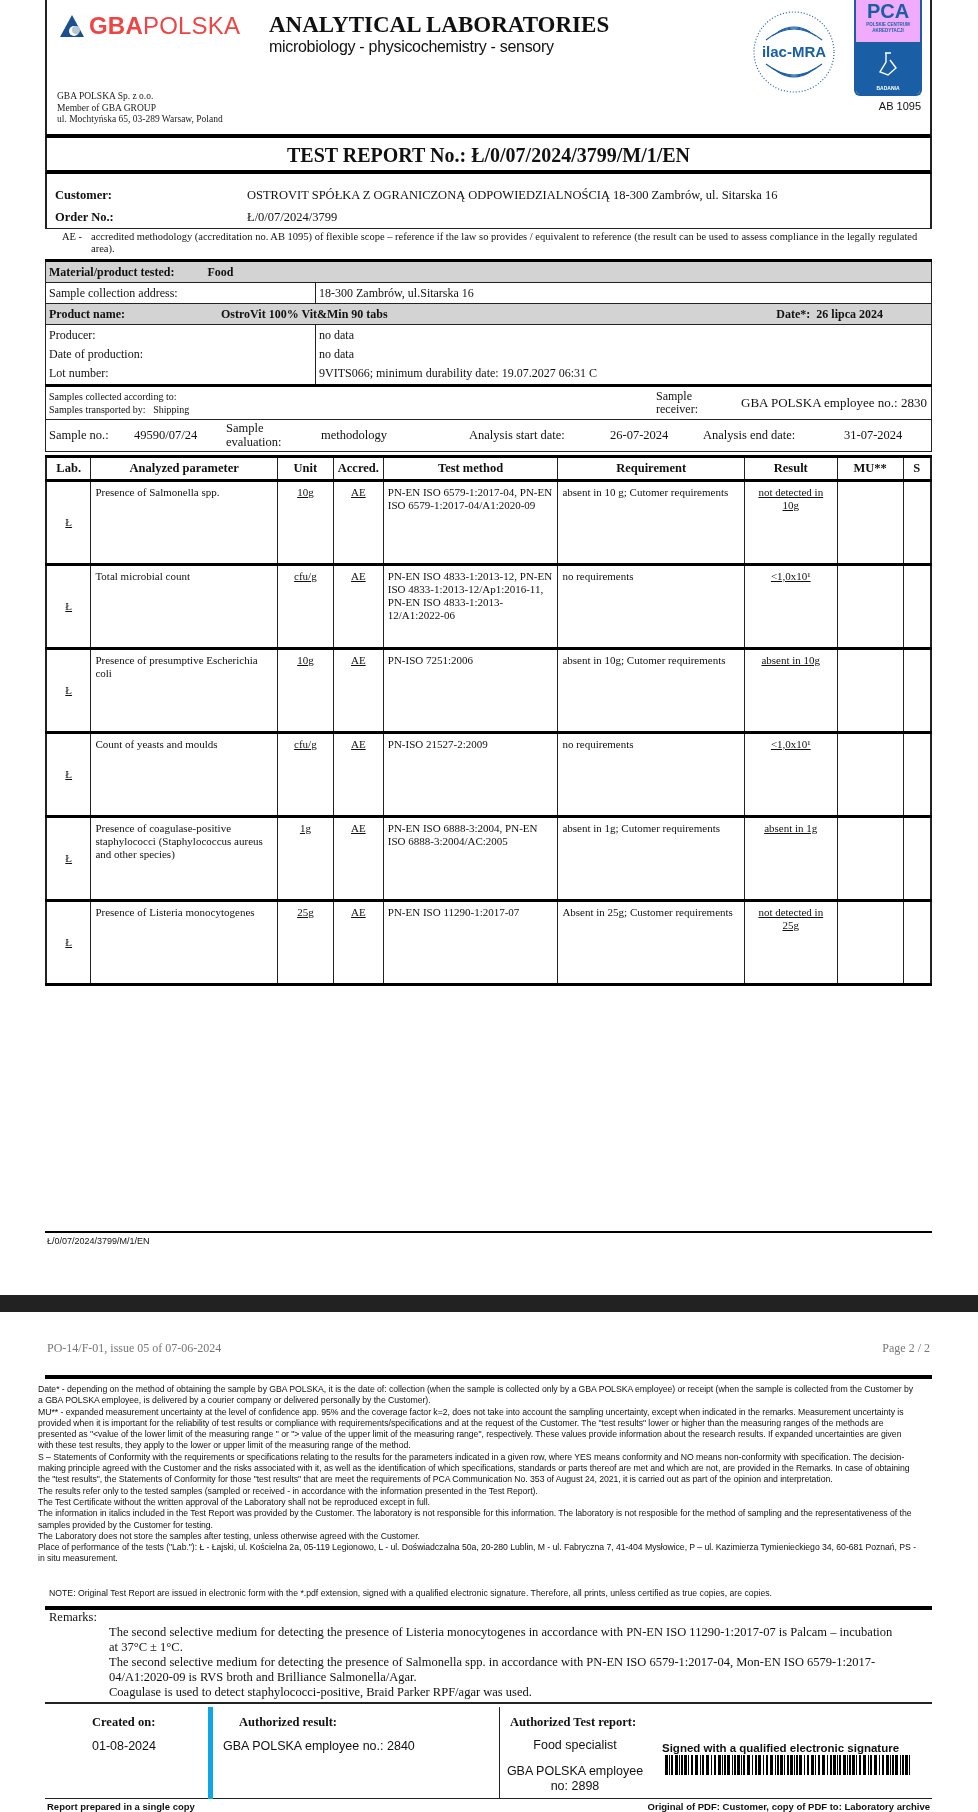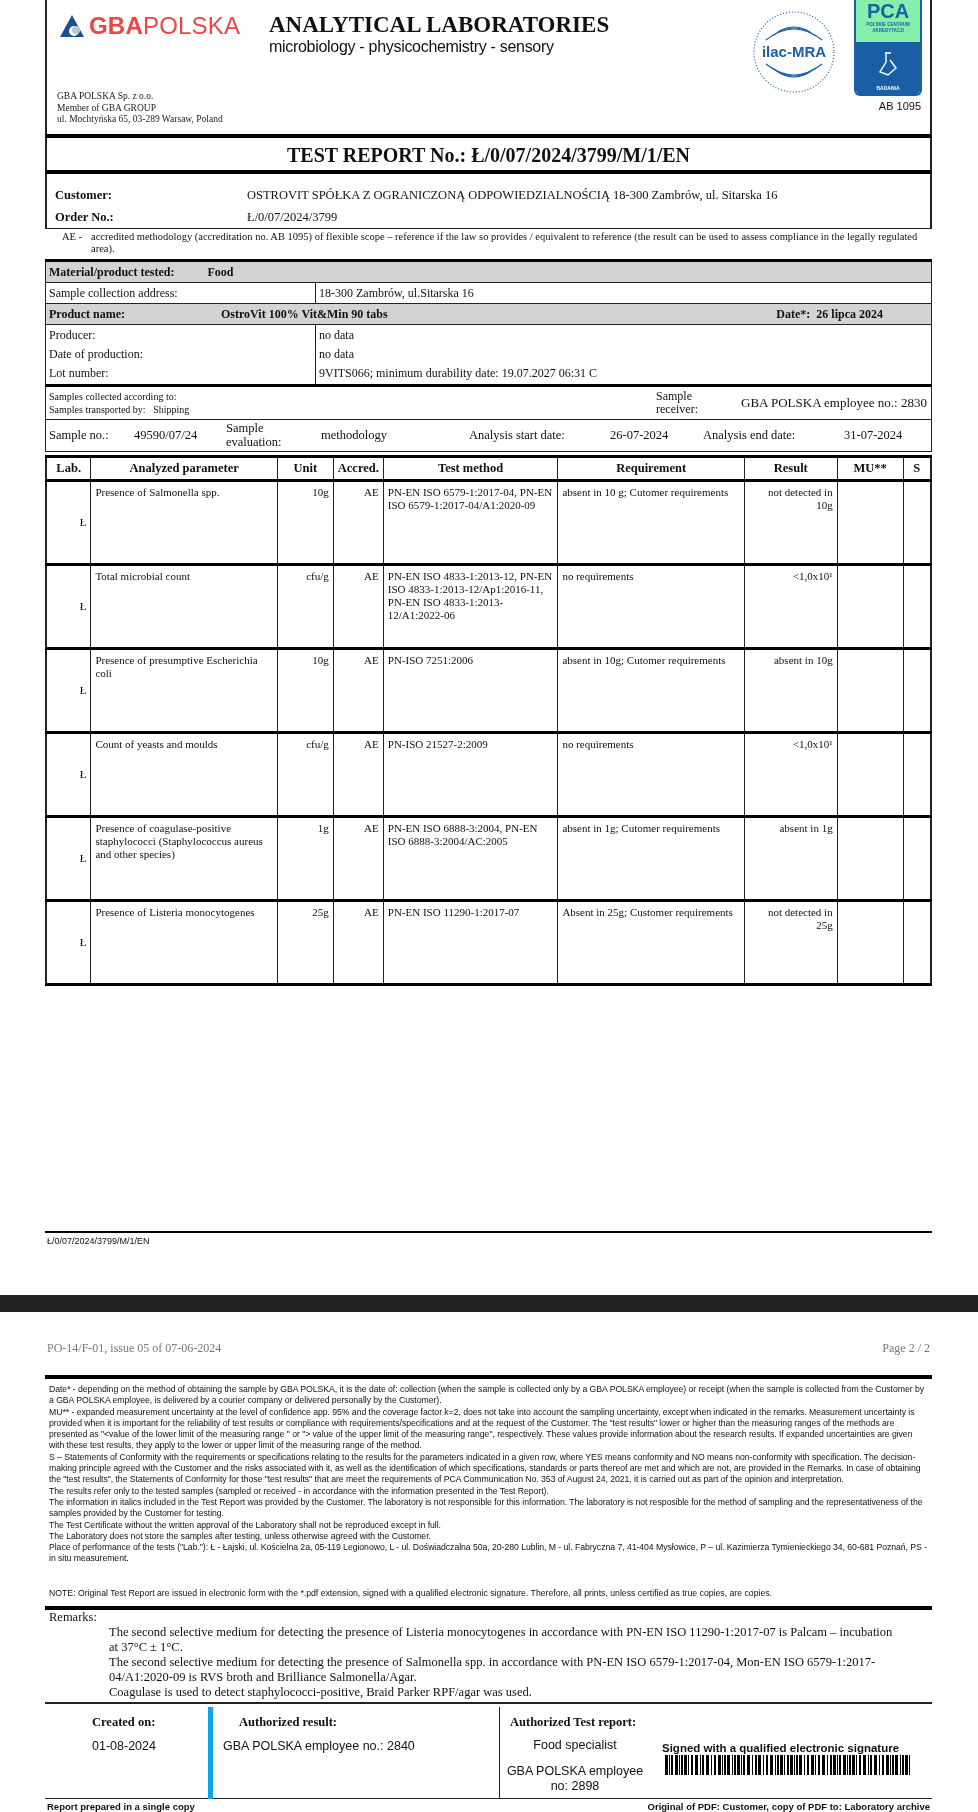--- a/index.html
+++ b/index.html
@@ -14,52 +14,52 @@
   .hdr { position: absolute; left: 45px; top: 0; width: 887px; height: 138px; border-bottom: 4px solid #000; border-left:2px solid #222; border-right:2px solid #222;}
   .logo { position: absolute; left: 12px; top: 12px; display: flex; align-items: center; }
   .logo-tri { width: 26px; height: 24px; position: relative; margin-right: 4px; }
   .logo-text { font-family: "Liberation Sans", sans-serif; font-size: 24px; color: #ef4444; letter-spacing: 0.2px; }
   .logo-text b { font-weight: 700; }
   .lab-title { position: absolute; left: 222px; top: 12px; font-family: "Liberation Serif", serif; font-weight: 700; font-size: 23px; color: #111; }
   .lab-sub { position: absolute; left: 222px; top: 38px; font-family: "Liberation Sans", sans-serif; font-size: 16px; color: #111; letter-spacing: -0.3px; }
   .addr { position: absolute; left: 10px; top: 91px; font-size: 9.5px; line-height: 11.5px; color: #222; }
   .ilac { position: absolute; left: 705px; top: 10px; width: 84px; height: 84px; }
   .pca { position: absolute; left: 807px; top: 0; width: 68px; height: 96px; border: 2px solid #1a5fa6; border-top: none; border-radius: 0 0 6px 6px; overflow: hidden; }
-  .pca-top { height: 42px; background: #86efac; text-align: center; }
+  .pca-top { height: 42px; background: #f0abfc; text-align: center; }
   .pca-logo { font-family: "Liberation Sans", sans-serif; font-weight: 700; font-size: 20px; color: #1a5fa6; line-height: 22px; }
   .pca-small { font-family: "Liberation Sans", sans-serif; font-size: 4.5px; color: #1a5fa6; font-weight: 700; line-height: 5.5px; }
   .pca-bottom { height: 54px; background: #1a5fa6; color: #fff; text-align: center; position: relative; }
   .pca-bad { position: absolute; bottom: 5px; left: 0; width: 100%; font-family: "Liberation Sans", sans-serif; font-size: 5px; font-weight: 700; }
   .ab { position: absolute; left: 810px; top: 100px; width: 64px; text-align: right; font-family: "Liberation Sans", sans-serif; font-size: 11px; }
 
   .title-row { position: absolute; left: 45px; top: 138px; width: 887px; height: 36px; border-left:2px solid #222; border-right:2px solid #222; border-bottom: 4px solid #000; text-align: center; font-weight: 700; font-size: 20px; line-height: 34px; }
   .cust { position: absolute; left: 45px; top: 174px; width: 887px; height: 55px; border-left:2px solid #222; border-right:2px solid #222; border-bottom: 1px solid #222; font-size: 12.5px; }
   .cust .lbl { position: absolute; left: 8px; font-weight: 700; }
   .cust .val { position: absolute; left: 200px; }
   .ae { position: absolute; left: 62px; top: 231px; width: 870px; font-size: 10.5px; line-height: 12px; }
   .ae .k { position: absolute; left: 0; top: 0; }
 
   table.info { position: absolute; left: 45px; top: 259px; width: 887px; border-collapse: collapse; font-size: 12px; }
   table.info td { border: 1px solid #222; padding: 1px 3px; height: 21px; vertical-align: middle; }
   .gray { background: #d3d3d3; font-weight: 700; }
 
   table.res { position: absolute; left: 45px; top: 455px; width: 887px; border-collapse: collapse; font-size: 11px; border-left: 2px solid #222; border-right: 2px solid #222;}
   table.res th { font-size: 12.5px; font-weight: 700; border: 1px solid #222; border-top: 3px solid #000; border-bottom: 3px solid #000; height: 24px; }
   table.res td { border: 1px solid #222; border-bottom: 3px solid #000; vertical-align: top; padding: 4px 4px; height: 84px; line-height: 13px; }
-  .c { text-align: right; }
+  .c { text-align: center; text-decoration: underline; }
   .vm { vertical-align: middle !important; }
 
   .footer1-line { position: absolute; left: 45px; top: 1231px; width: 887px; height: 2px; background: #000; }
   .footer1 { position: absolute; left: 47px; top: 1236px; font-family: "Liberation Sans", sans-serif; font-size: 9px; }
 
   
   .p2hdr-l { position: absolute; left: 47px; top: 29px; font-size: 12px; color: #777; }
   .p2hdr-r { position: absolute; right: 48px; top: 29px; font-size: 12px; color: #777; }
   .p2line { position: absolute; left: 45px; width: 887px; height: 4px; background: #000; }
-  .notes { position: absolute; left: 49px; top: 72px; width: 880px; font-family: "Liberation Sans", sans-serif; font-size: 8.7px; line-height: 11.3px; letter-spacing: -0.05px; }
+  .notes { position: absolute; left: 38px; top: 72px; width: 880px; font-family: "Liberation Sans", sans-serif; font-size: 8.7px; line-height: 11.3px; letter-spacing: -0.05px; }
   .notes p { margin: 0; }
   .note-final { position: absolute; left: 49px; top: 276px; font-family: "Liberation Sans", sans-serif; font-size: 8.7px; }
   .remarks { position: absolute; left: 45px; top: 298px; width: 887px; font-size: 12.5px; line-height: 15px; border-bottom: 2px solid #222; padding-bottom: 2px; }
   .remarks .h { font-weight: 400; padding-left: 4px; }
   .remarks .r { padding-left: 64px; padding-right: 30px; }
   .sign { position: absolute; left: 45px; top: 395px; width: 887px; height: 92px; border-bottom: 1px solid #222; }
   .sign .col { position: absolute; top: 0; height: 92px; }
   .sign .c1 { left: 0; width: 168px; border-right: 5px solid #0ea5e9; }
   .sign .c2 { left: 168px; width: 156px+0; width: 287px; border-right: 1px solid #222; }
   .sign .c3 { left: 455px; width: 432px; }
@@ -290,22 +290,22 @@
 <div class="page p2">
   <div class="p2hdr-l">PO-14/F-01, issue 05 of 07-06-2024</div>
   <div class="p2hdr-r">Page 2 / 2</div>
   <div class="p2line" style="top:63px"></div>
 
   <div class="notes">
     <p>Date* - depending on the method of obtaining the sample by GBA POLSKA, it is the date of: collection (when the sample is collected only by a GBA POLSKA employee) or receipt (when the sample is collected from the Customer by a GBA POLSKA employee, is delivered by a courier company or delivered personally by the Customer).</p>
     <p>MU** - expanded measurement uncertainty at the level of confidence app. 95% and the coverage factor k=2, does not take into account the sampling uncertainty, except when indicated in the remarks. Measurement uncertainty is provided when it is important for the reliability of test results or compliance with requirements/specifications and at the request of the Customer. The "test results" lower or higher than the measuring ranges of the methods are presented as "&lt;value of the lower limit of the measuring range " or "&gt; value of the upper limit of the measuring range", respectively. These values provide information about the research results. If expanded uncertainties are given with these test results, they apply to the lower or upper limit of the measuring range of the method.</p>
     <p>S – Statements of Conformity with the requirements or specifications relating to the results for the parameters indicated in a given row, where YES means conformity and NO means non-conformity with specification. The decision-making principle agreed with the Customer and the risks associated with it, as well as the identification of which specifications, standards or parts thereof are met and which are not, are provided in the Remarks. In case of obtaining the "test results", the Statements of Conformity for those "test results" that are meet the requirements of PCA Communication No. 353 of August 24, 2021, it is carried out as part of the opinion and interpretation.</p>
     <p>The results refer only to the tested samples (sampled or received - in accordance with the information presented in the Test Report).</p>
+    <p>The Test Certificate without the written approval of the Laboratory shall not be reproduced except in full.</p>
     <p>The information in italics included in the Test Report was provided by the Customer. The laboratory is not responsible for this information. The laboratory is not resposible for the method of sampling and the representativeness of the samples provided by the Customer for testing.</p>
-    <p>The Test Certificate without the written approval of the Laboratory shall not be reproduced except in full.</p>
     <p>The Laboratory does not store the samples after testing, unless otherwise agreed with the Customer.</p>
     <p>Place of performance of the tests ("Lab."): Ł - Łajski, ul. Kościelna 2a, 05-119 Legionowo, L - ul. Doświadczalna 50a, 20-280 Lublin, M - ul. Fabryczna 7, 41-404 Mysłowice, P – ul. Kazimierza Tymienieckiego 34, 60-681 Poznań, PS - in situ measurement.</p>
   </div>
   <div class="note-final">NOTE: Original Test Report are issued in electronic form with the *.pdf extension, signed with a qualified electronic signature. Therefore, all prints, unless certified as true copies, are copies.</div>
   <div class="p2line" style="top:294px"></div>
 
   <div class="remarks">
     <div class="h">Remarks:</div>
     <div class="r">The second selective medium for detecting the presence of Listeria monocytogenes in accordance with PN-EN ISO 11290-1:2017-07 is Palcam – incubation at 37°C ± 1°C.</div>
     <div class="r">The second selective medium for detecting the presence of Salmonella spp. in accordance with PN-EN ISO 6579-1:2017-04, Mon-EN ISO 6579-1:2017-04/A1:2020-09 is RVS broth and Brilliance Salmonella/Agar.</div>

